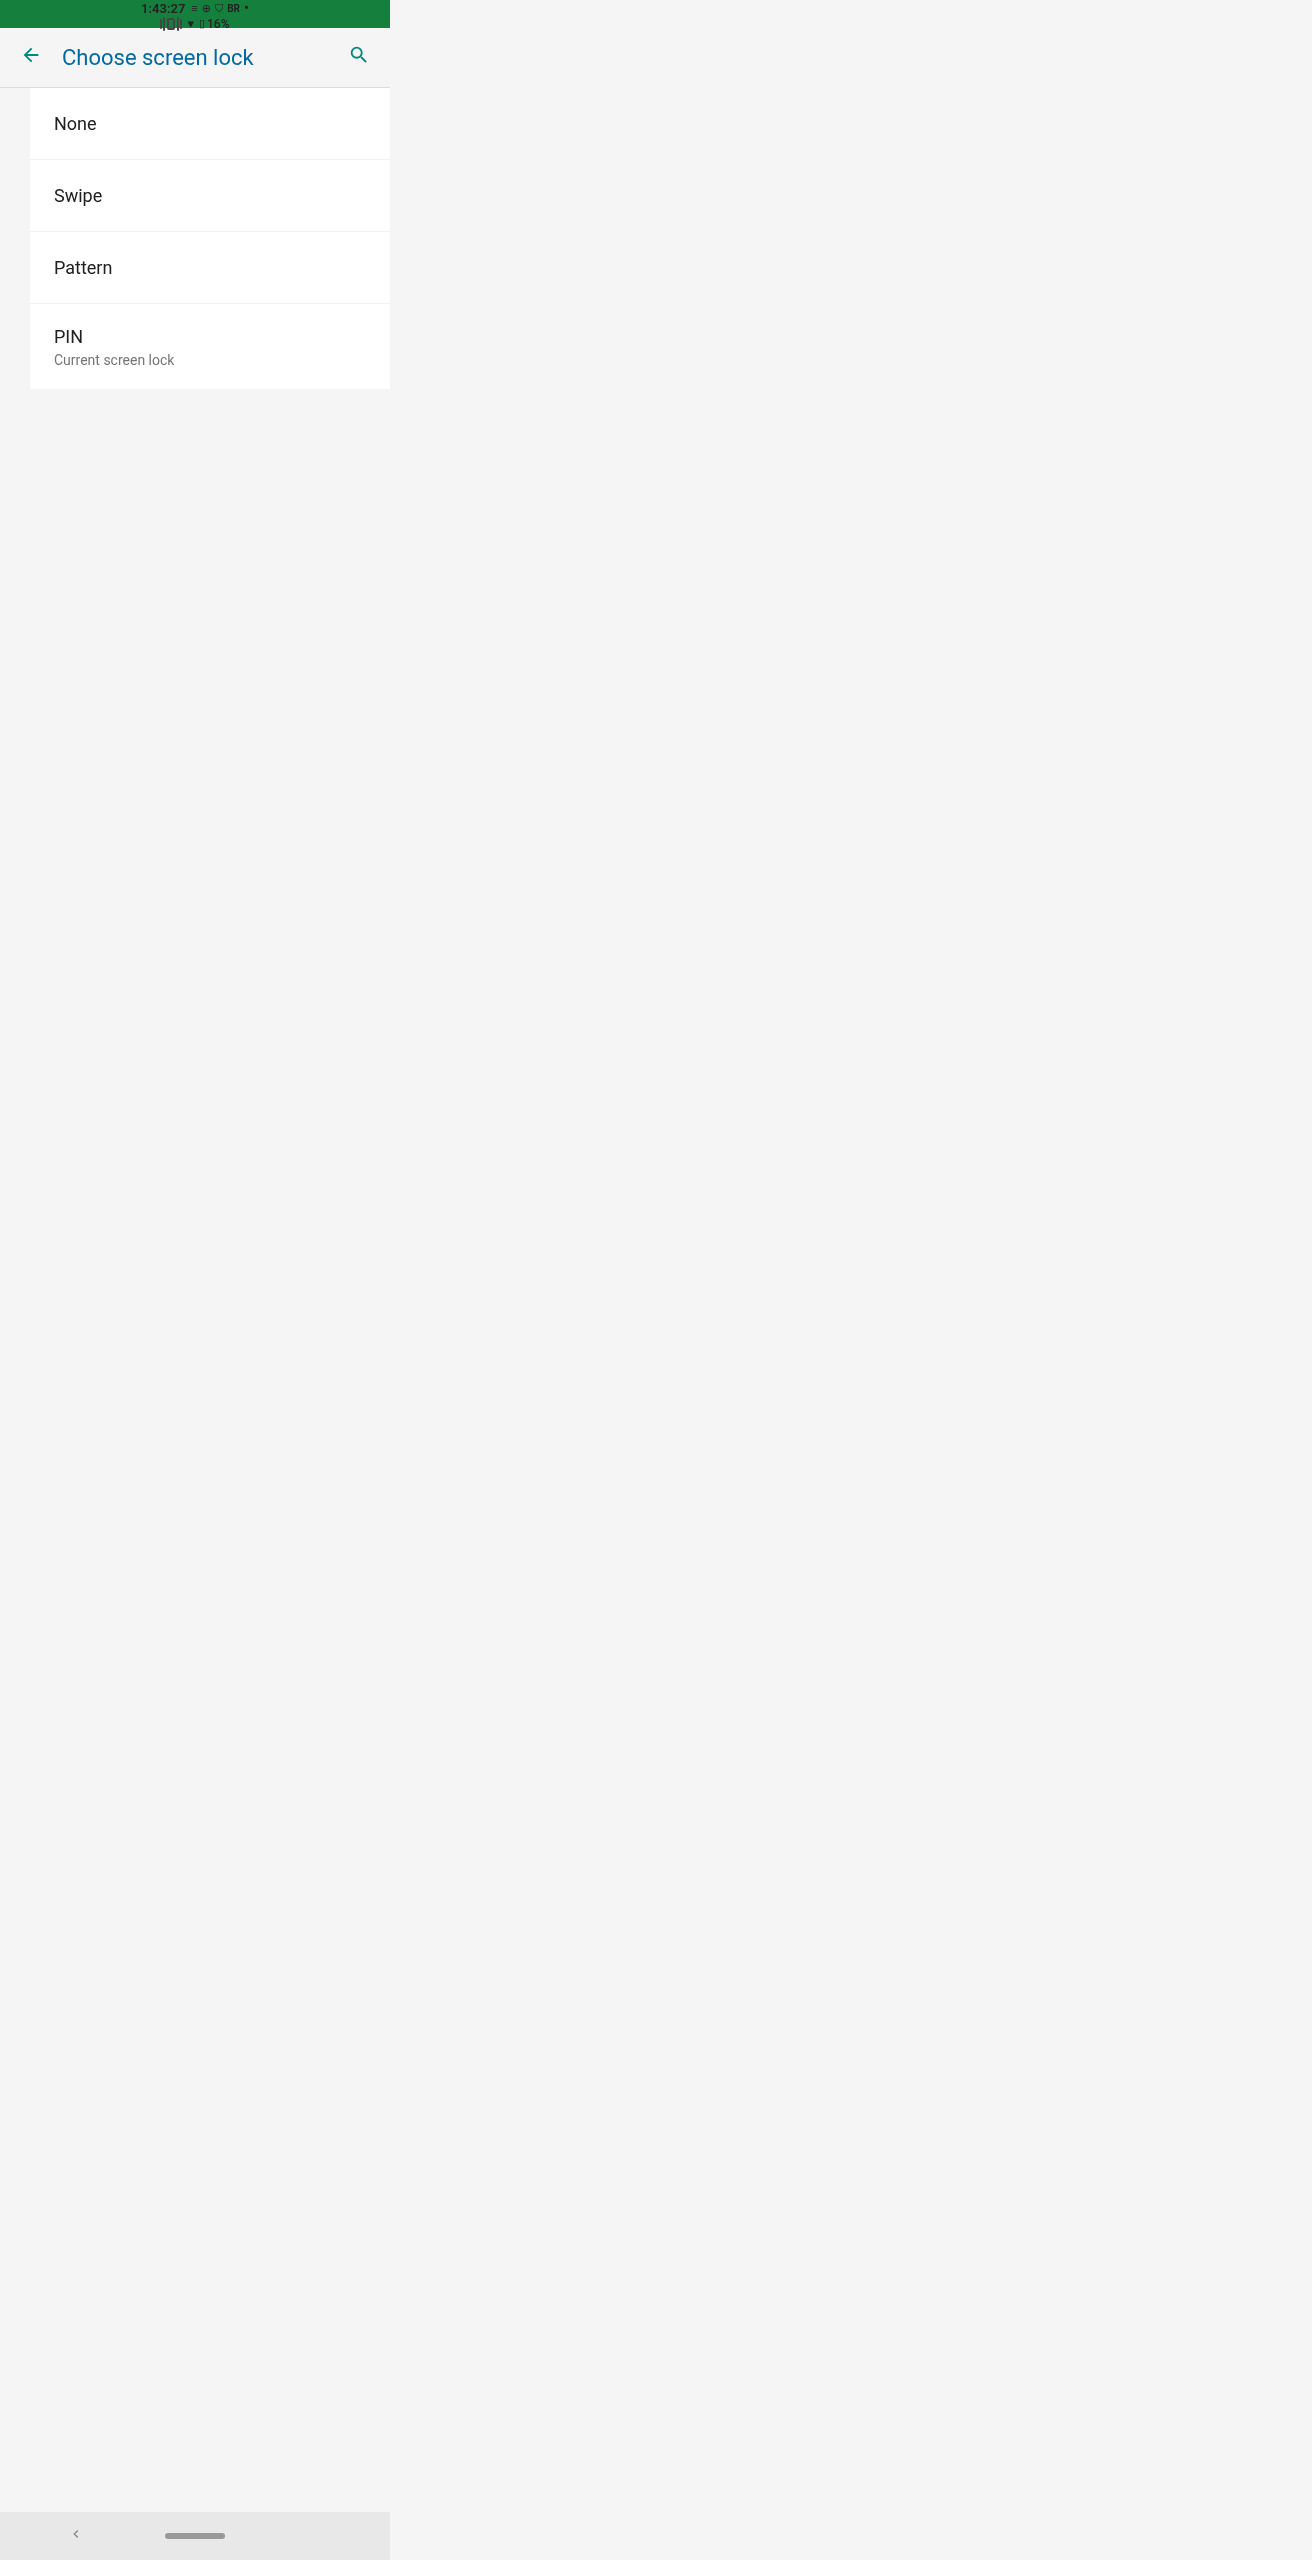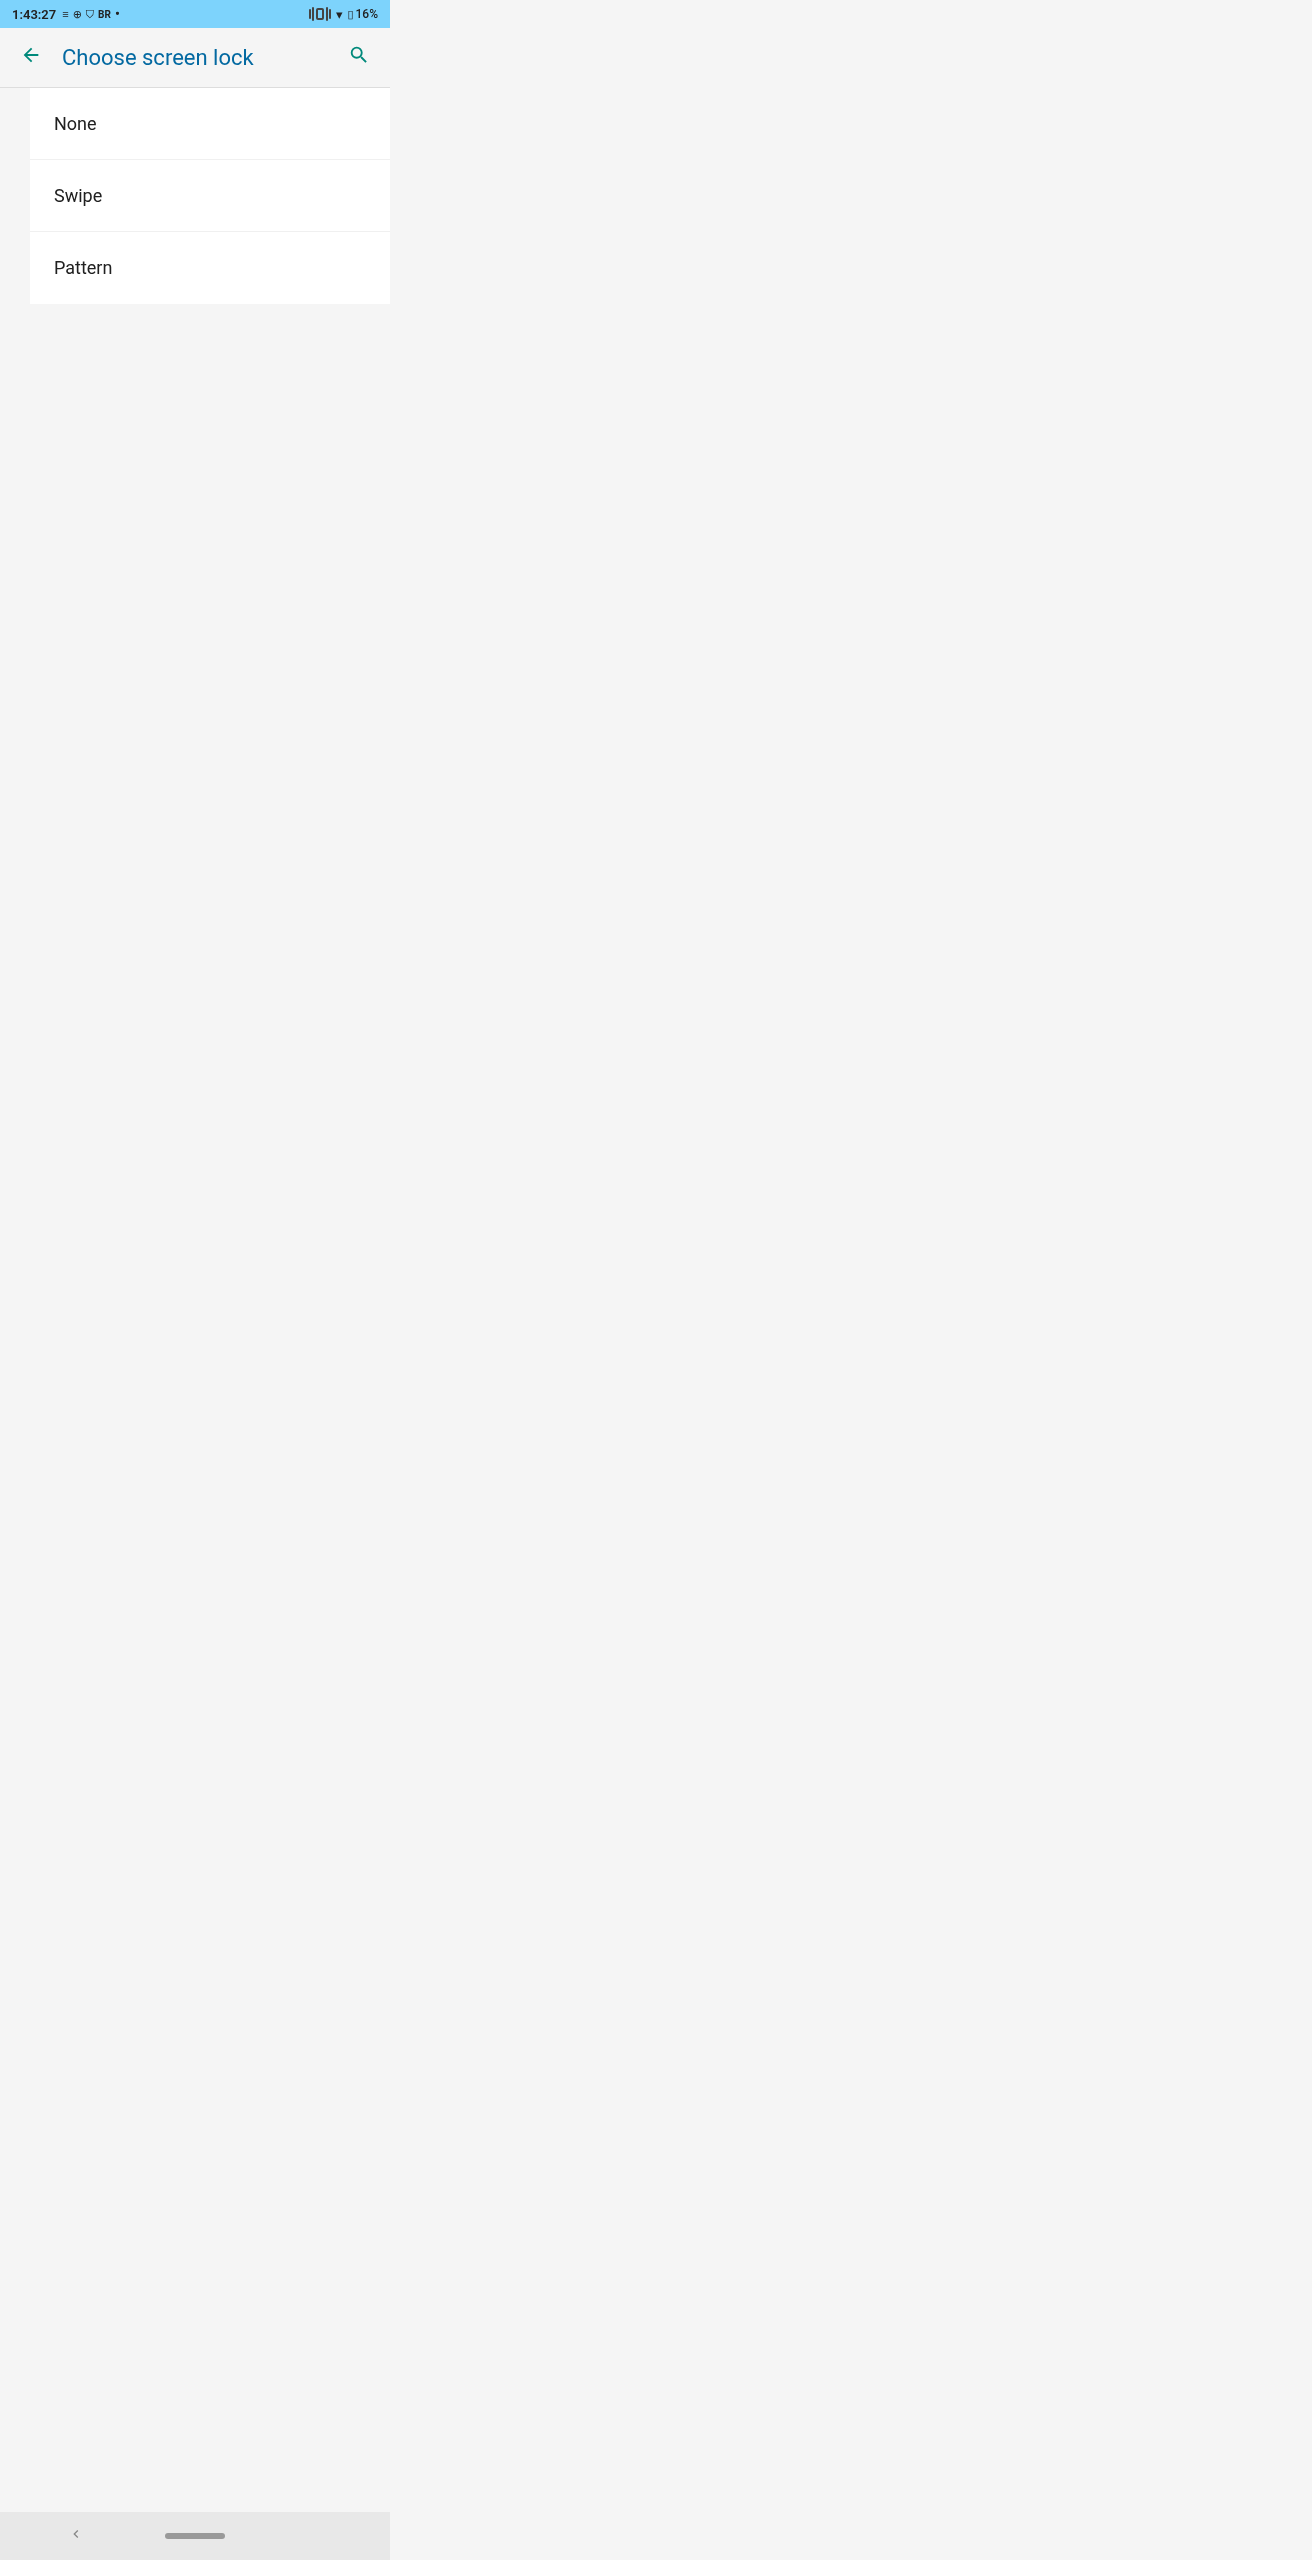--- a/index.html
+++ b/index.html
@@ -12,29 +12,30 @@
       width: 390px;
       min-height: 760px;
       background: #f5f5f5;
       font-family: 'Roboto', Arial, sans-serif;
       position: relative;
       overflow-x: hidden;
     }
 
     
     .status-bar {
-      background: #7dd3fc;
+      background: #15803d;
       height: 28px;
       display: flex;
       align-items: center;
       justify-content: space-between;
-      padding: 0 12px;
+      padding: 0 28px;
       font-size: 12px;
       font-weight: 500;
       color: #222;
+      flex-direction: column;
     }
 
     .status-left {
       display: flex;
       align-items: center;
       gap: 6px;
     }
 
     .status-time {
       font-size: 13px;
@@ -257,20 +258,24 @@
     </div>
 
     <div class="list-item">
       <span class="list-item-primary">Swipe</span>
     </div>
 
     <div class="list-item">
       <span class="list-item-primary">Pattern</span>
     </div>
 
+    <div class="list-item">
+      <span class="list-item-primary">PIN</span>
+      <span class="list-item-secondary">Current screen lock</span>
+    </div>
 
   </div>
 
   <div class="content-area"></div>
 </div>
 
 <div class="bottom-nav">
   <button class="nav-back-btn">
     <svg width="16" height="16" viewBox="0 0 24 24" fill="#888">
       <path d="M15.41 16.59L10.83 12l4.58-4.59L14 6l-6 6 6 6z"></path>

